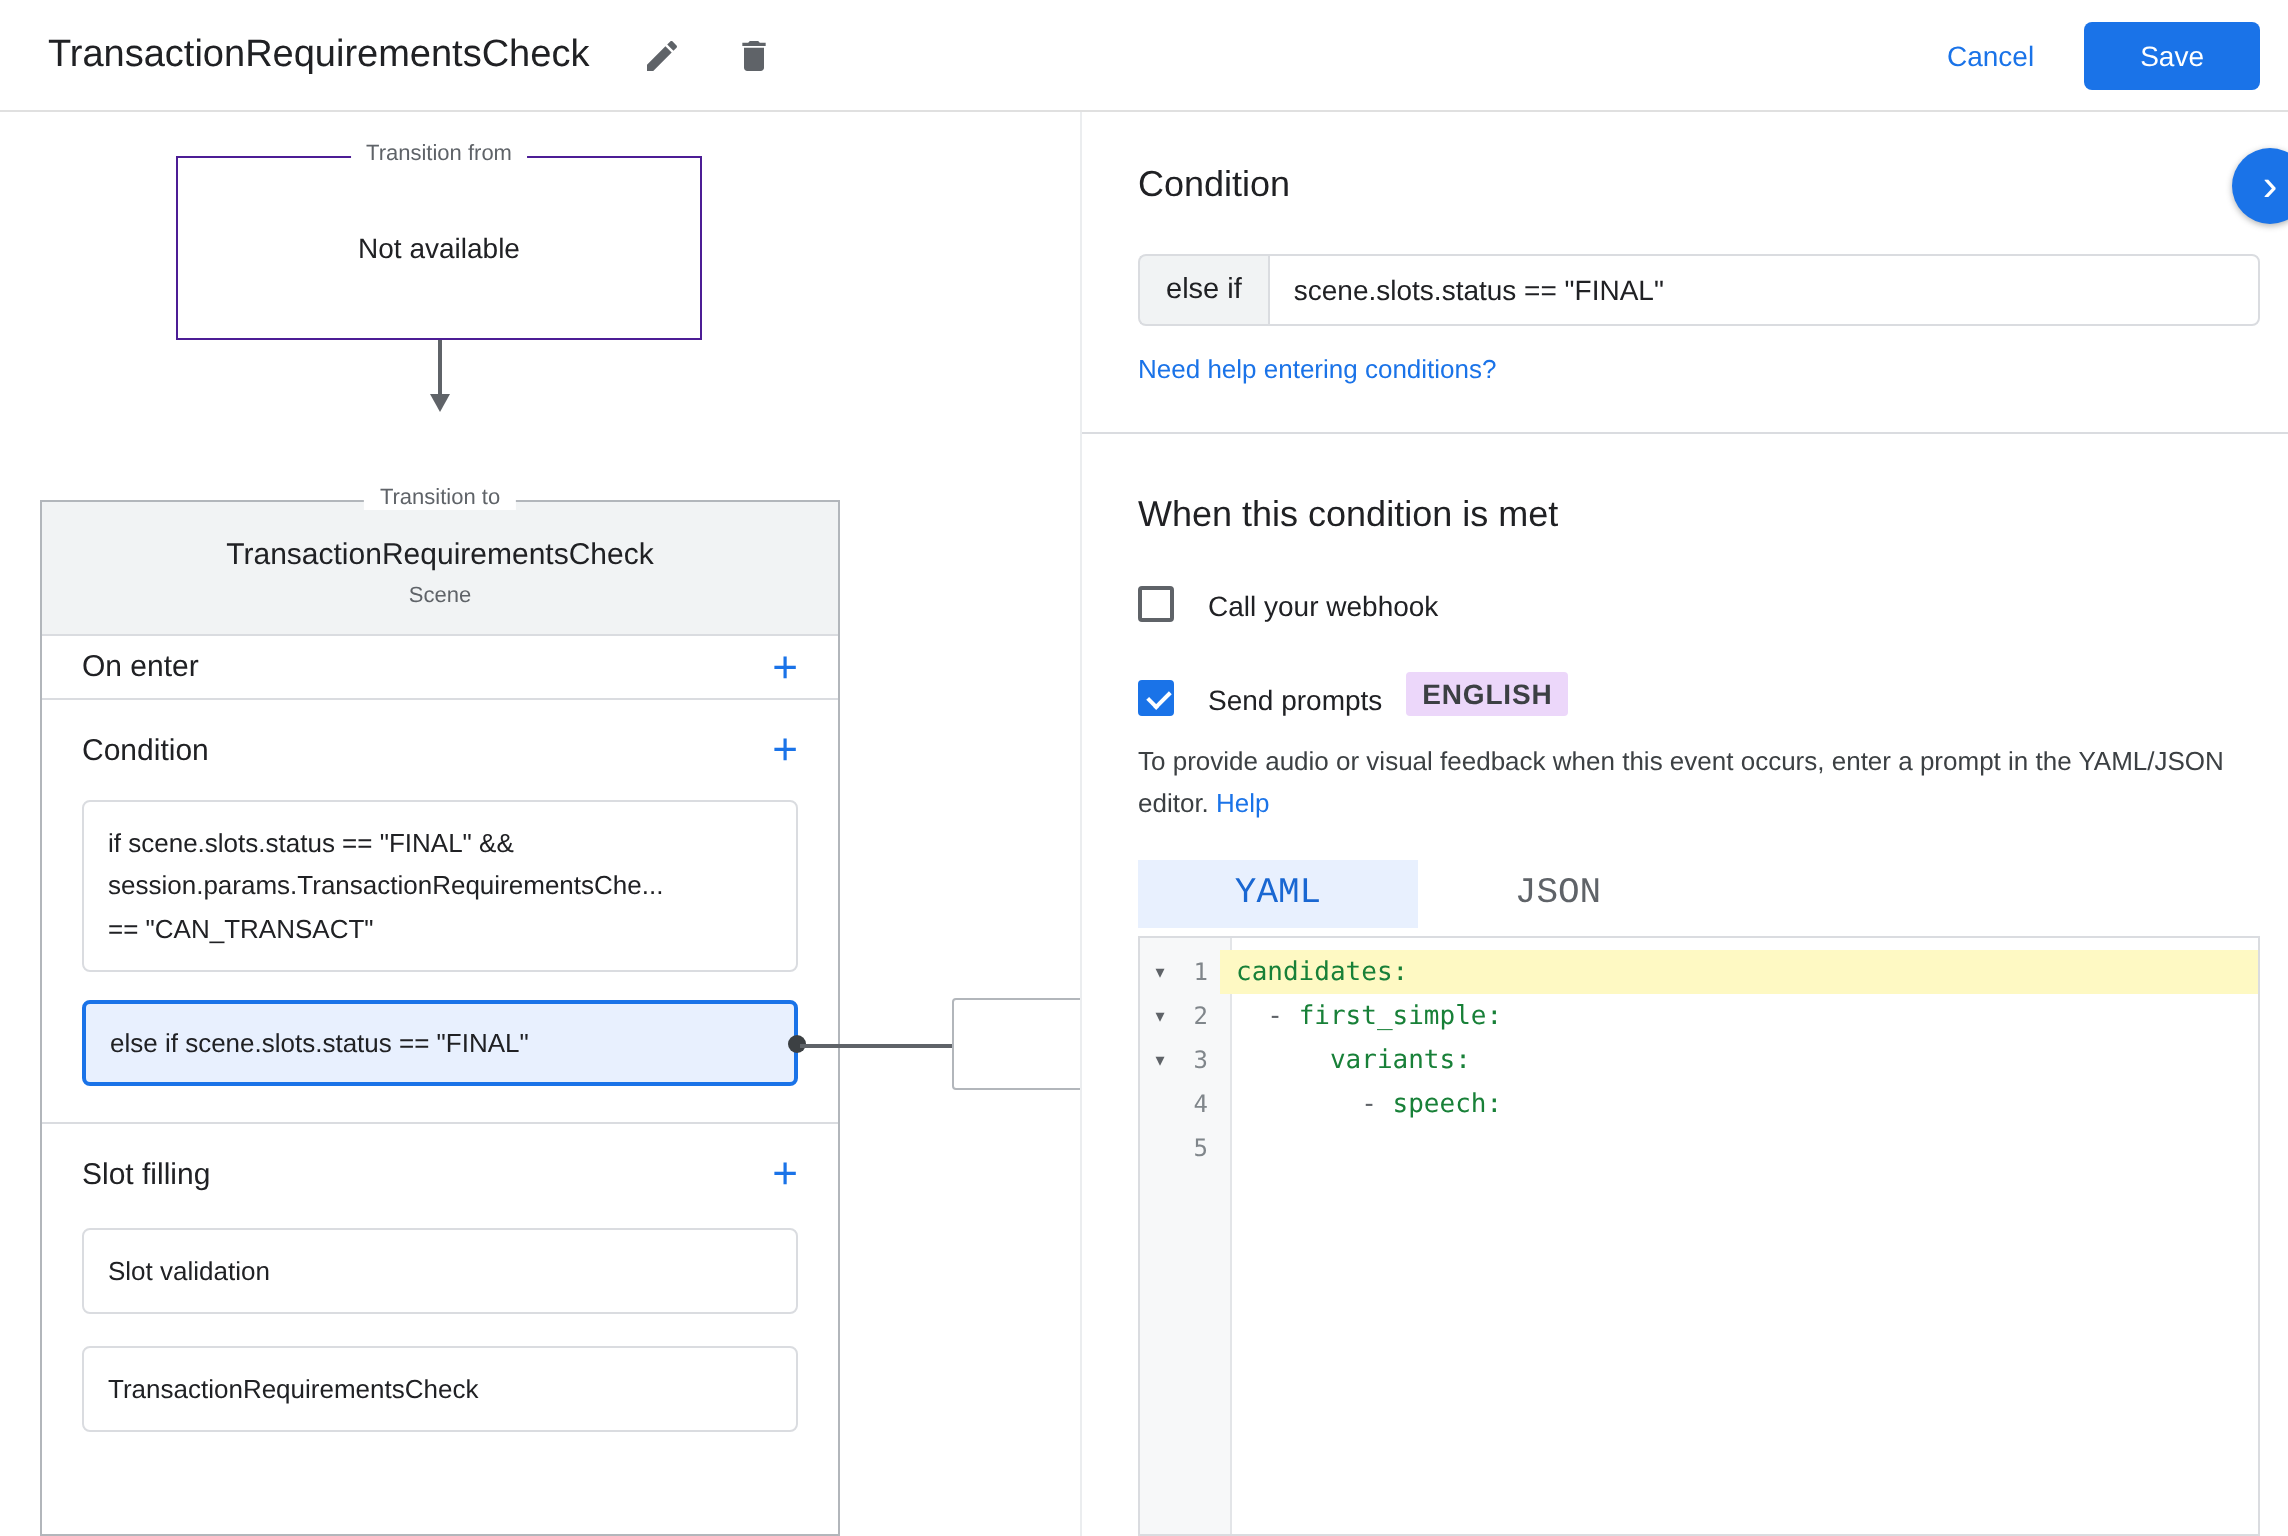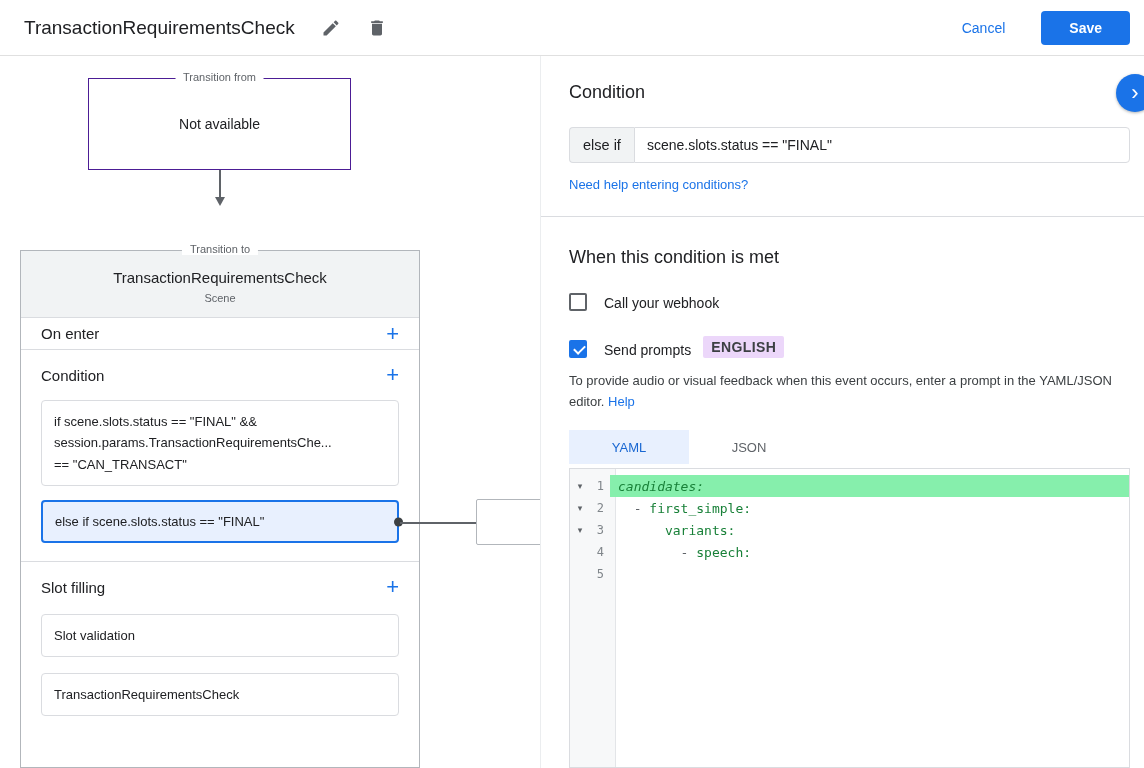--- a/index.html
+++ b/index.html
@@ -12,21 +12,21 @@
   
   .topbar {
     position:absolute; top:0; left:0; right:0; height:56px;
     display:flex; align-items:center; padding:0 14px 0 24px;
     border-bottom:1px solid #e0e0e0; background:#fff; z-index:6;
   }
   .page-title { font-size:19px; color:#202124; }
   .icon-btn { background:none; border:none; margin-left:26px; cursor:pointer; display:flex; align-items:center; }
   .icon-btn svg { fill:#5f6368; }
   .cancel-btn { margin-left:auto; background:none; border:none; color:#1a73e8; font-size:14px; font-weight:500; font-family:inherit; cursor:pointer; padding:8px 12px; }
-  .save-btn { margin-left:24px; background:#1a73e8; color:#fff; border:none; border-radius:4px; font-size:14px; font-weight:700; font-family:inherit; padding:9px 28px; cursor:pointer; }
+  .save-btn { margin-left:13px; background:#1a73e8; color:#fff; border:none; border-radius:4px; font-size:14px; font-weight:400; font-family:inherit; padding:9px 28px; cursor:pointer; }
 
   
   .page-body { position:absolute; top:56px; left:0; right:0; bottom:0; }
   .canvas { position:absolute; inset:0 604px 0 0; background:#fff; }
 
   
   .tfrom-box { position:absolute; left:88px; top:22px; width:263px; height:92px; border:1px solid #4c1d95; background:#fff; }
   .node-label { position:absolute; top:-8px; left:50%; transform:translateX(-50%); background:#fff; padding:0 8px; font-size:11px; color:#5f6368; white-space:nowrap; }
   .tfrom-content { display:flex; align-items:center; justify-content:center; height:100%; font-size:14px; color:#202124; }
 
@@ -88,32 +88,32 @@
     content:""; position:absolute; left:3px; top:3px; width:9px; height:5px;
     border-left:2px solid #fff; border-bottom:2px solid #fff; transform:rotate(-45deg);
   }
   .check-label { font-size:14px; font-weight:500; color:#202124; }
   .lang-badge { margin-left:12px; background:#ecd7fa; color:#3c4043; font-size:14px; font-weight:700; letter-spacing:.4px; padding:3px 8px; border-radius:2px; }
 
   .desc { margin-top:12px; font-size:13px; line-height:1.62; color:#3c4043; max-width:578px; }
   .inline-link { color:#1a73e8; cursor:pointer; }
 
   .tabs { display:flex; margin-top:18px; }
-  .tab { width:120px; height:34px; display:flex; align-items:center; justify-content:center; font-size:13px; font-weight:500; color:#5f6368; cursor:pointer; background:transparent; border:none; font-family:Liberation Sans, sans-serif; }
+  .tab { width:140px; height:34px; display:flex; align-items:center; justify-content:center; font-size:18px; font-weight:500; color:#5f6368; cursor:pointer; background:transparent; border:none; font-family:Liberation Mono, monospace; }
   .tab.active { background:#e8f0fe; color:#1967d2; }
 
   
   .editor { position:relative; flex:1; border:1px solid #dadce0; margin-top:4px; background:#fff; overflow:hidden; }
   .gutter-bg { position:absolute; left:0; top:0; bottom:0; width:46px; background:#f7f8f9; border-right:1px solid #e3e5e8; }
   .code-lines { position:relative; padding-top:6px; }
   .cm-line { display:flex; align-items:center; height:22px; font-family:"DejaVu Sans Mono", monospace; font-size:13px; }
   .fold { width:20px; flex:none; text-align:center; font-size:9px; color:#5f6368; cursor:pointer; font-family:"Liberation Sans", sans-serif; }
   .lnum { width:20px; flex:none; text-align:right; font-size:12px; color:#80868b; padding-right:6px; font-family:"DejaVu Sans Mono", monospace; }
   .code { flex:1; white-space:pre; padding-left:8px; height:100%; display:flex; align-items:center; }
-  .cm-line.active .code { background:#86efac;font-style:italic; }
+  .cm-line.active .code { background:#fef9c3; }
   .tok-pre { color:#5f6368; }
   .tok-key { color:#188038; }
   .tok-val { color:#202124; font-weight:600; }
 </style>
 </head>
 <body>
 
 <header class="topbar">
   <span class="page-title">TransactionRequirementsCheck</span>
   <button class="icon-btn">

